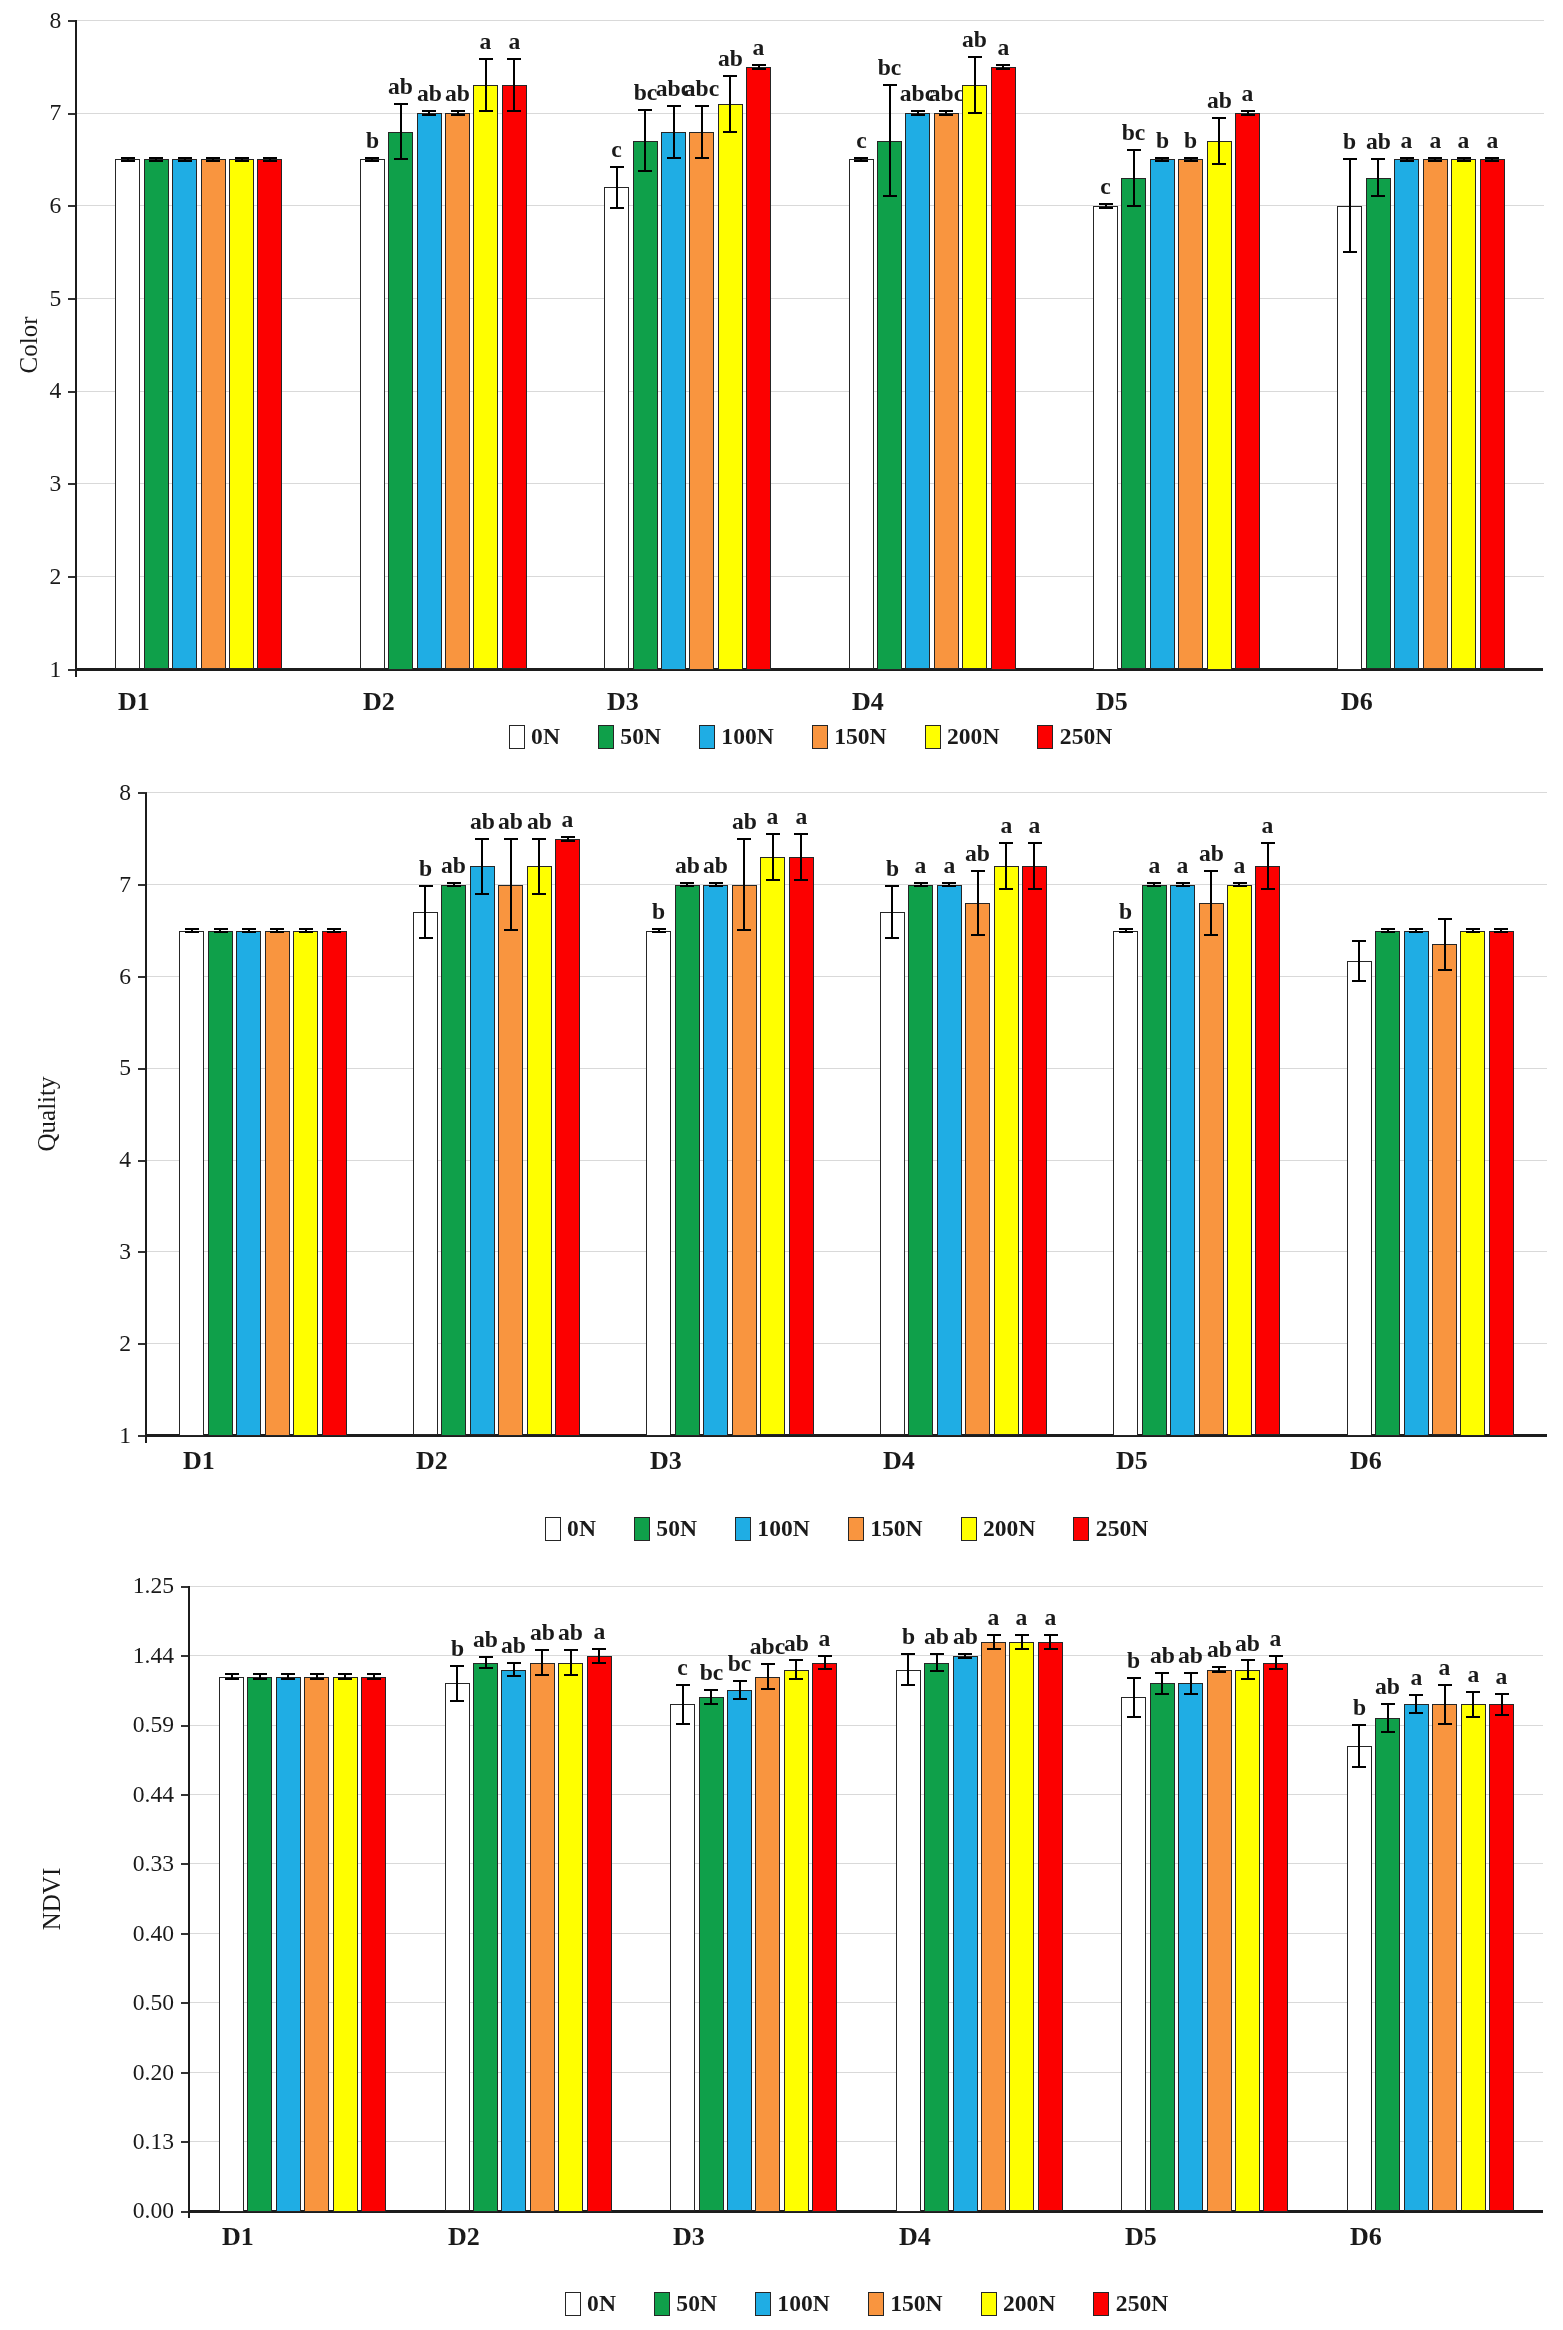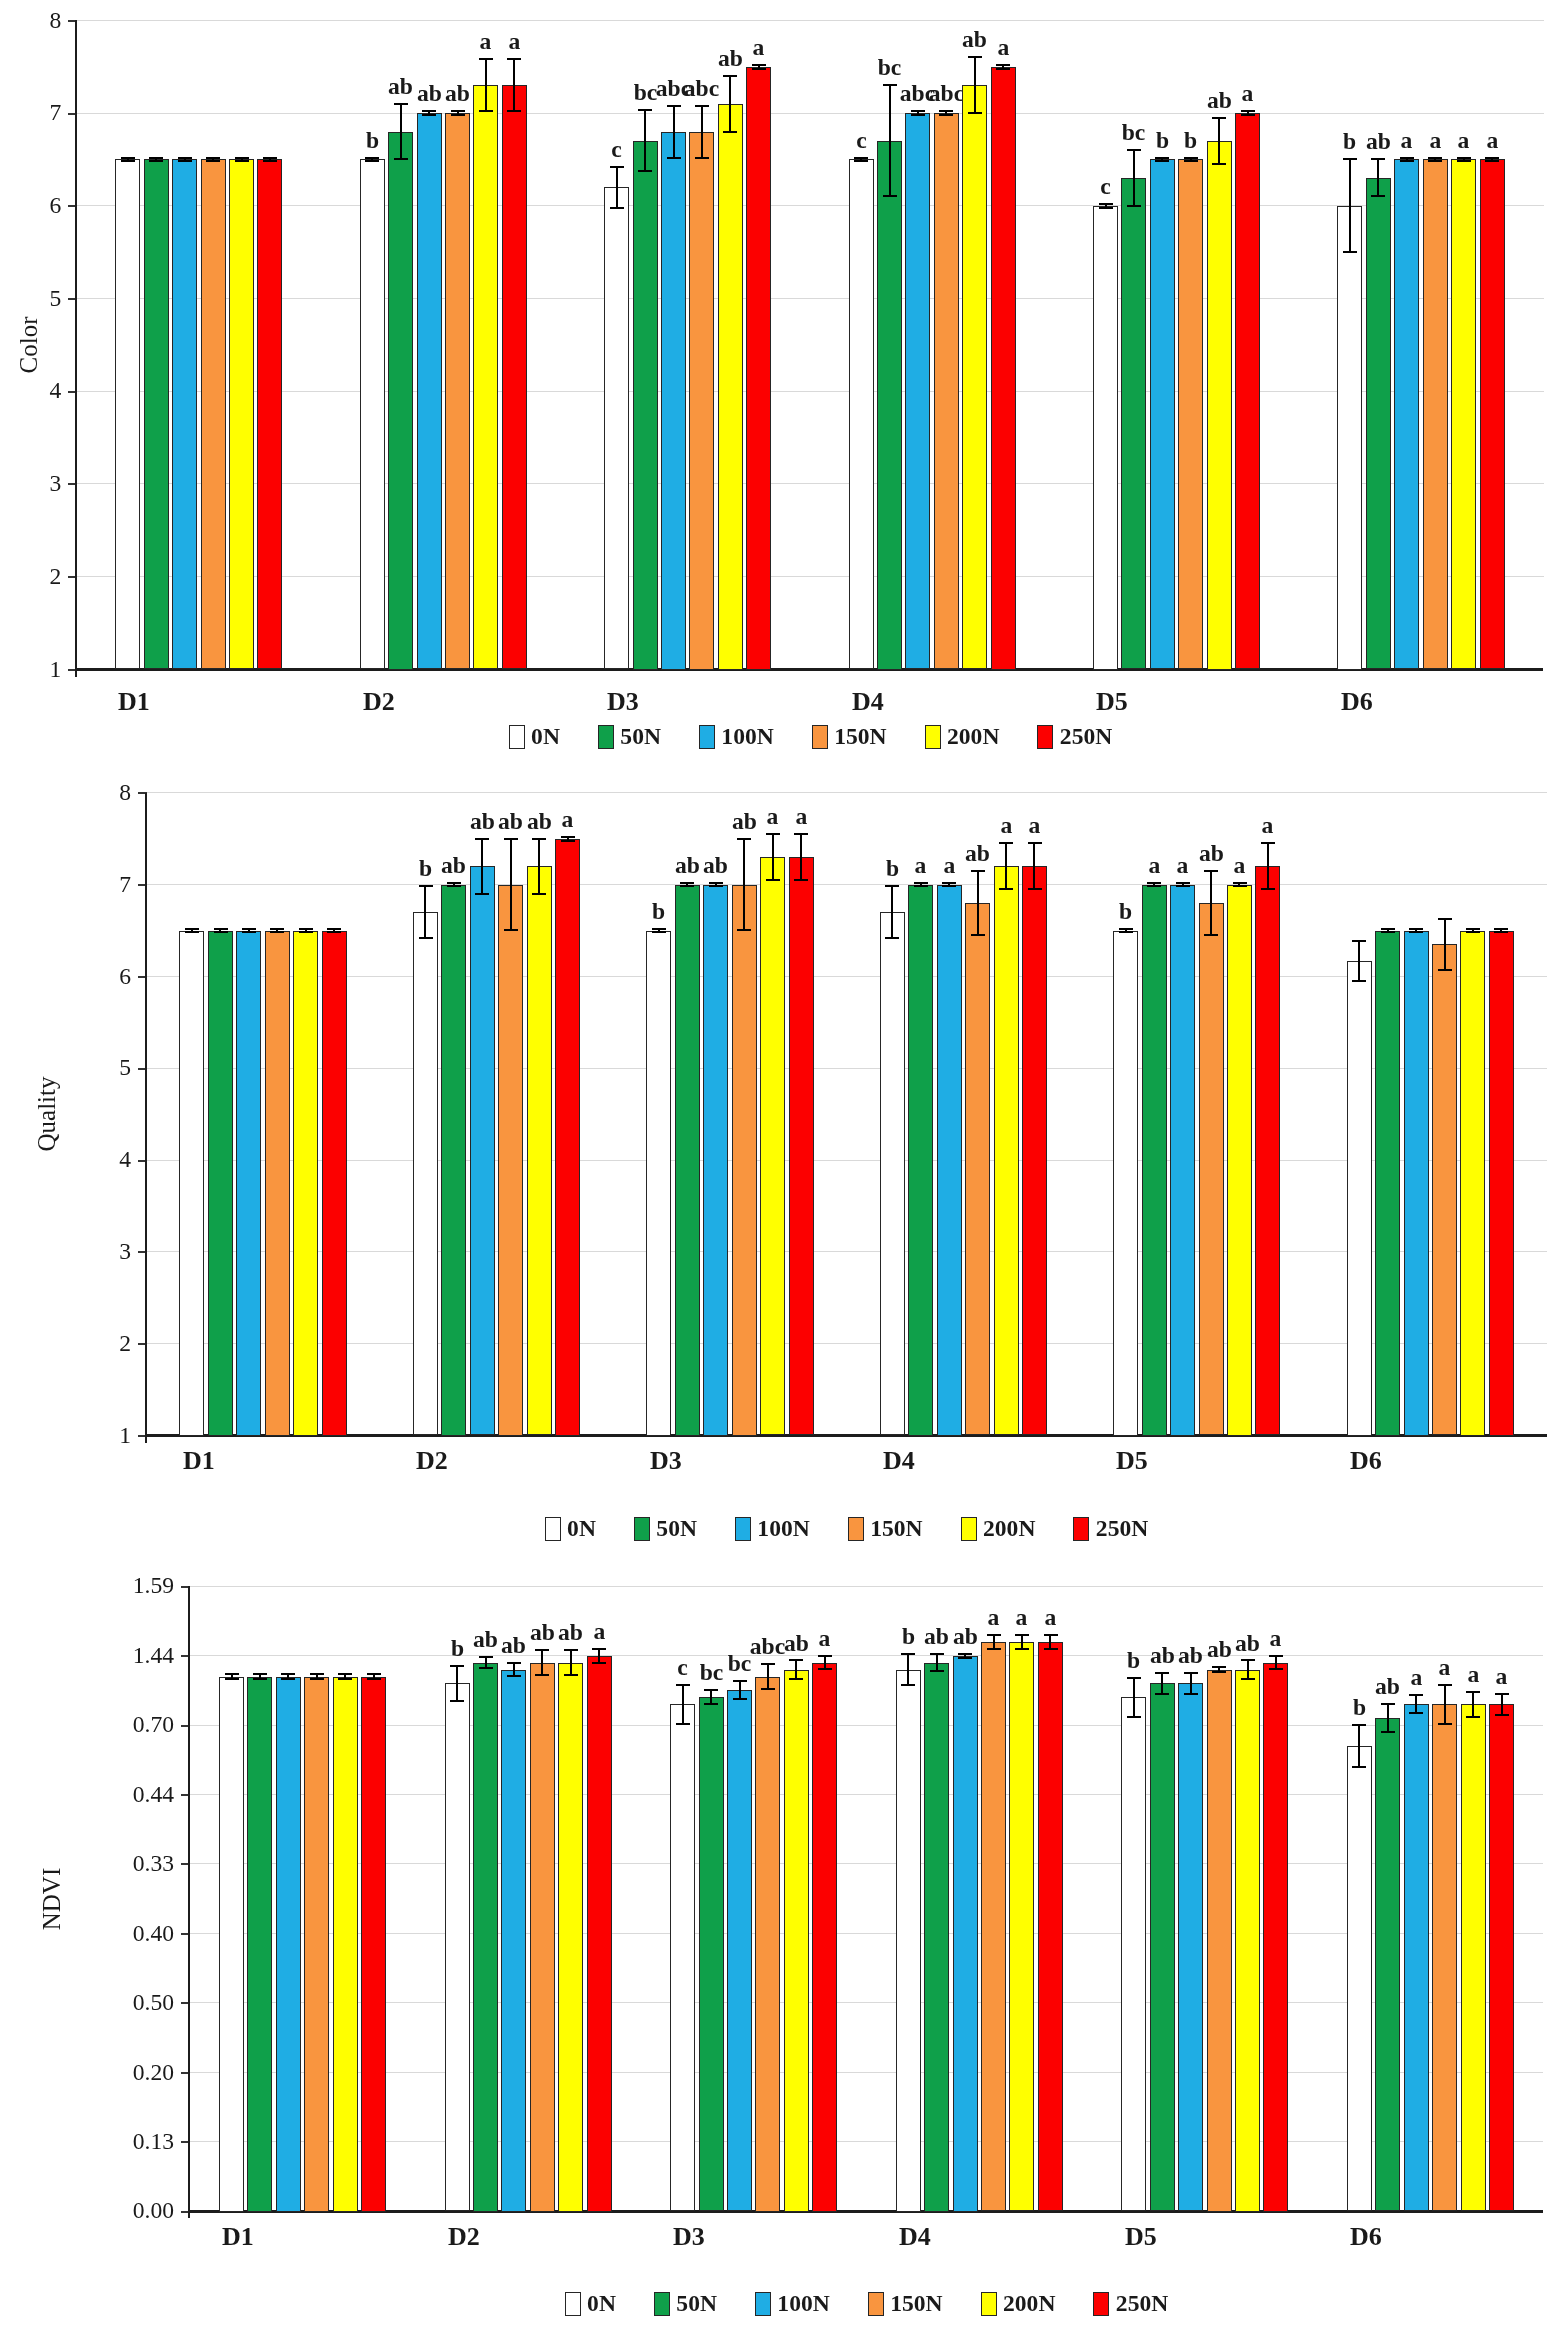--- a/index.html
+++ b/index.html
@@ -486,27 +486,27 @@
         <div class="legenditem">
           <div class="legendswatch" style="background: rgb(252, 0, 0);"></div>
           <span class="legendlabel">250N</span>
         </div>
       </div>
     </div>
   <div class="chart" id="chart-2">
       <div class="abs ytitle" style="left: 51px; top: 1899px;">NDVI</div>
       <div class="abs gridline" style="left: 190px; top: 1586px; width: 1353px;"></div>
       <div class="abs tickmark" style="left: 181px; top: 1586px;"></div>
-      <div class="abs ticklabel" style="left: 95px; top: 1574px; width: 79px;">1.59</div>
+      <div class="abs ticklabel" style="left: 95px; top: 1574px; width: 79px;">1.25</div>
       <div class="abs gridline" style="left: 190px; top: 1655px; width: 1353px;"></div>
       <div class="abs tickmark" style="left: 181px; top: 1655px;"></div>
       <div class="abs ticklabel" style="left: 95px; top: 1644px; width: 79px;">1.44</div>
       <div class="abs gridline" style="left: 190px; top: 1725px; width: 1353px;"></div>
       <div class="abs tickmark" style="left: 181px; top: 1725px;"></div>
-      <div class="abs ticklabel" style="left: 95px; top: 1713px; width: 79px;">0.70</div>
+      <div class="abs ticklabel" style="left: 95px; top: 1713px; width: 79px;">0.59</div>
       <div class="abs gridline" style="left: 190px; top: 1794px; width: 1353px;"></div>
       <div class="abs tickmark" style="left: 181px; top: 1794px;"></div>
       <div class="abs ticklabel" style="left: 95px; top: 1783px; width: 79px;">0.44</div>
       <div class="abs gridline" style="left: 190px; top: 1863px; width: 1353px;"></div>
       <div class="abs tickmark" style="left: 181px; top: 1863px;"></div>
       <div class="abs ticklabel" style="left: 95px; top: 1852px; width: 79px;">0.33</div>
       <div class="abs gridline" style="left: 190px; top: 1933px; width: 1353px;"></div>
       <div class="abs tickmark" style="left: 181px; top: 1933px;"></div>
       <div class="abs ticklabel" style="left: 95px; top: 1922px; width: 79px; text-align: right;">0.40</div>
       <div class="abs gridline" style="left: 190px; top: 2002px; width: 1353px;"></div>

